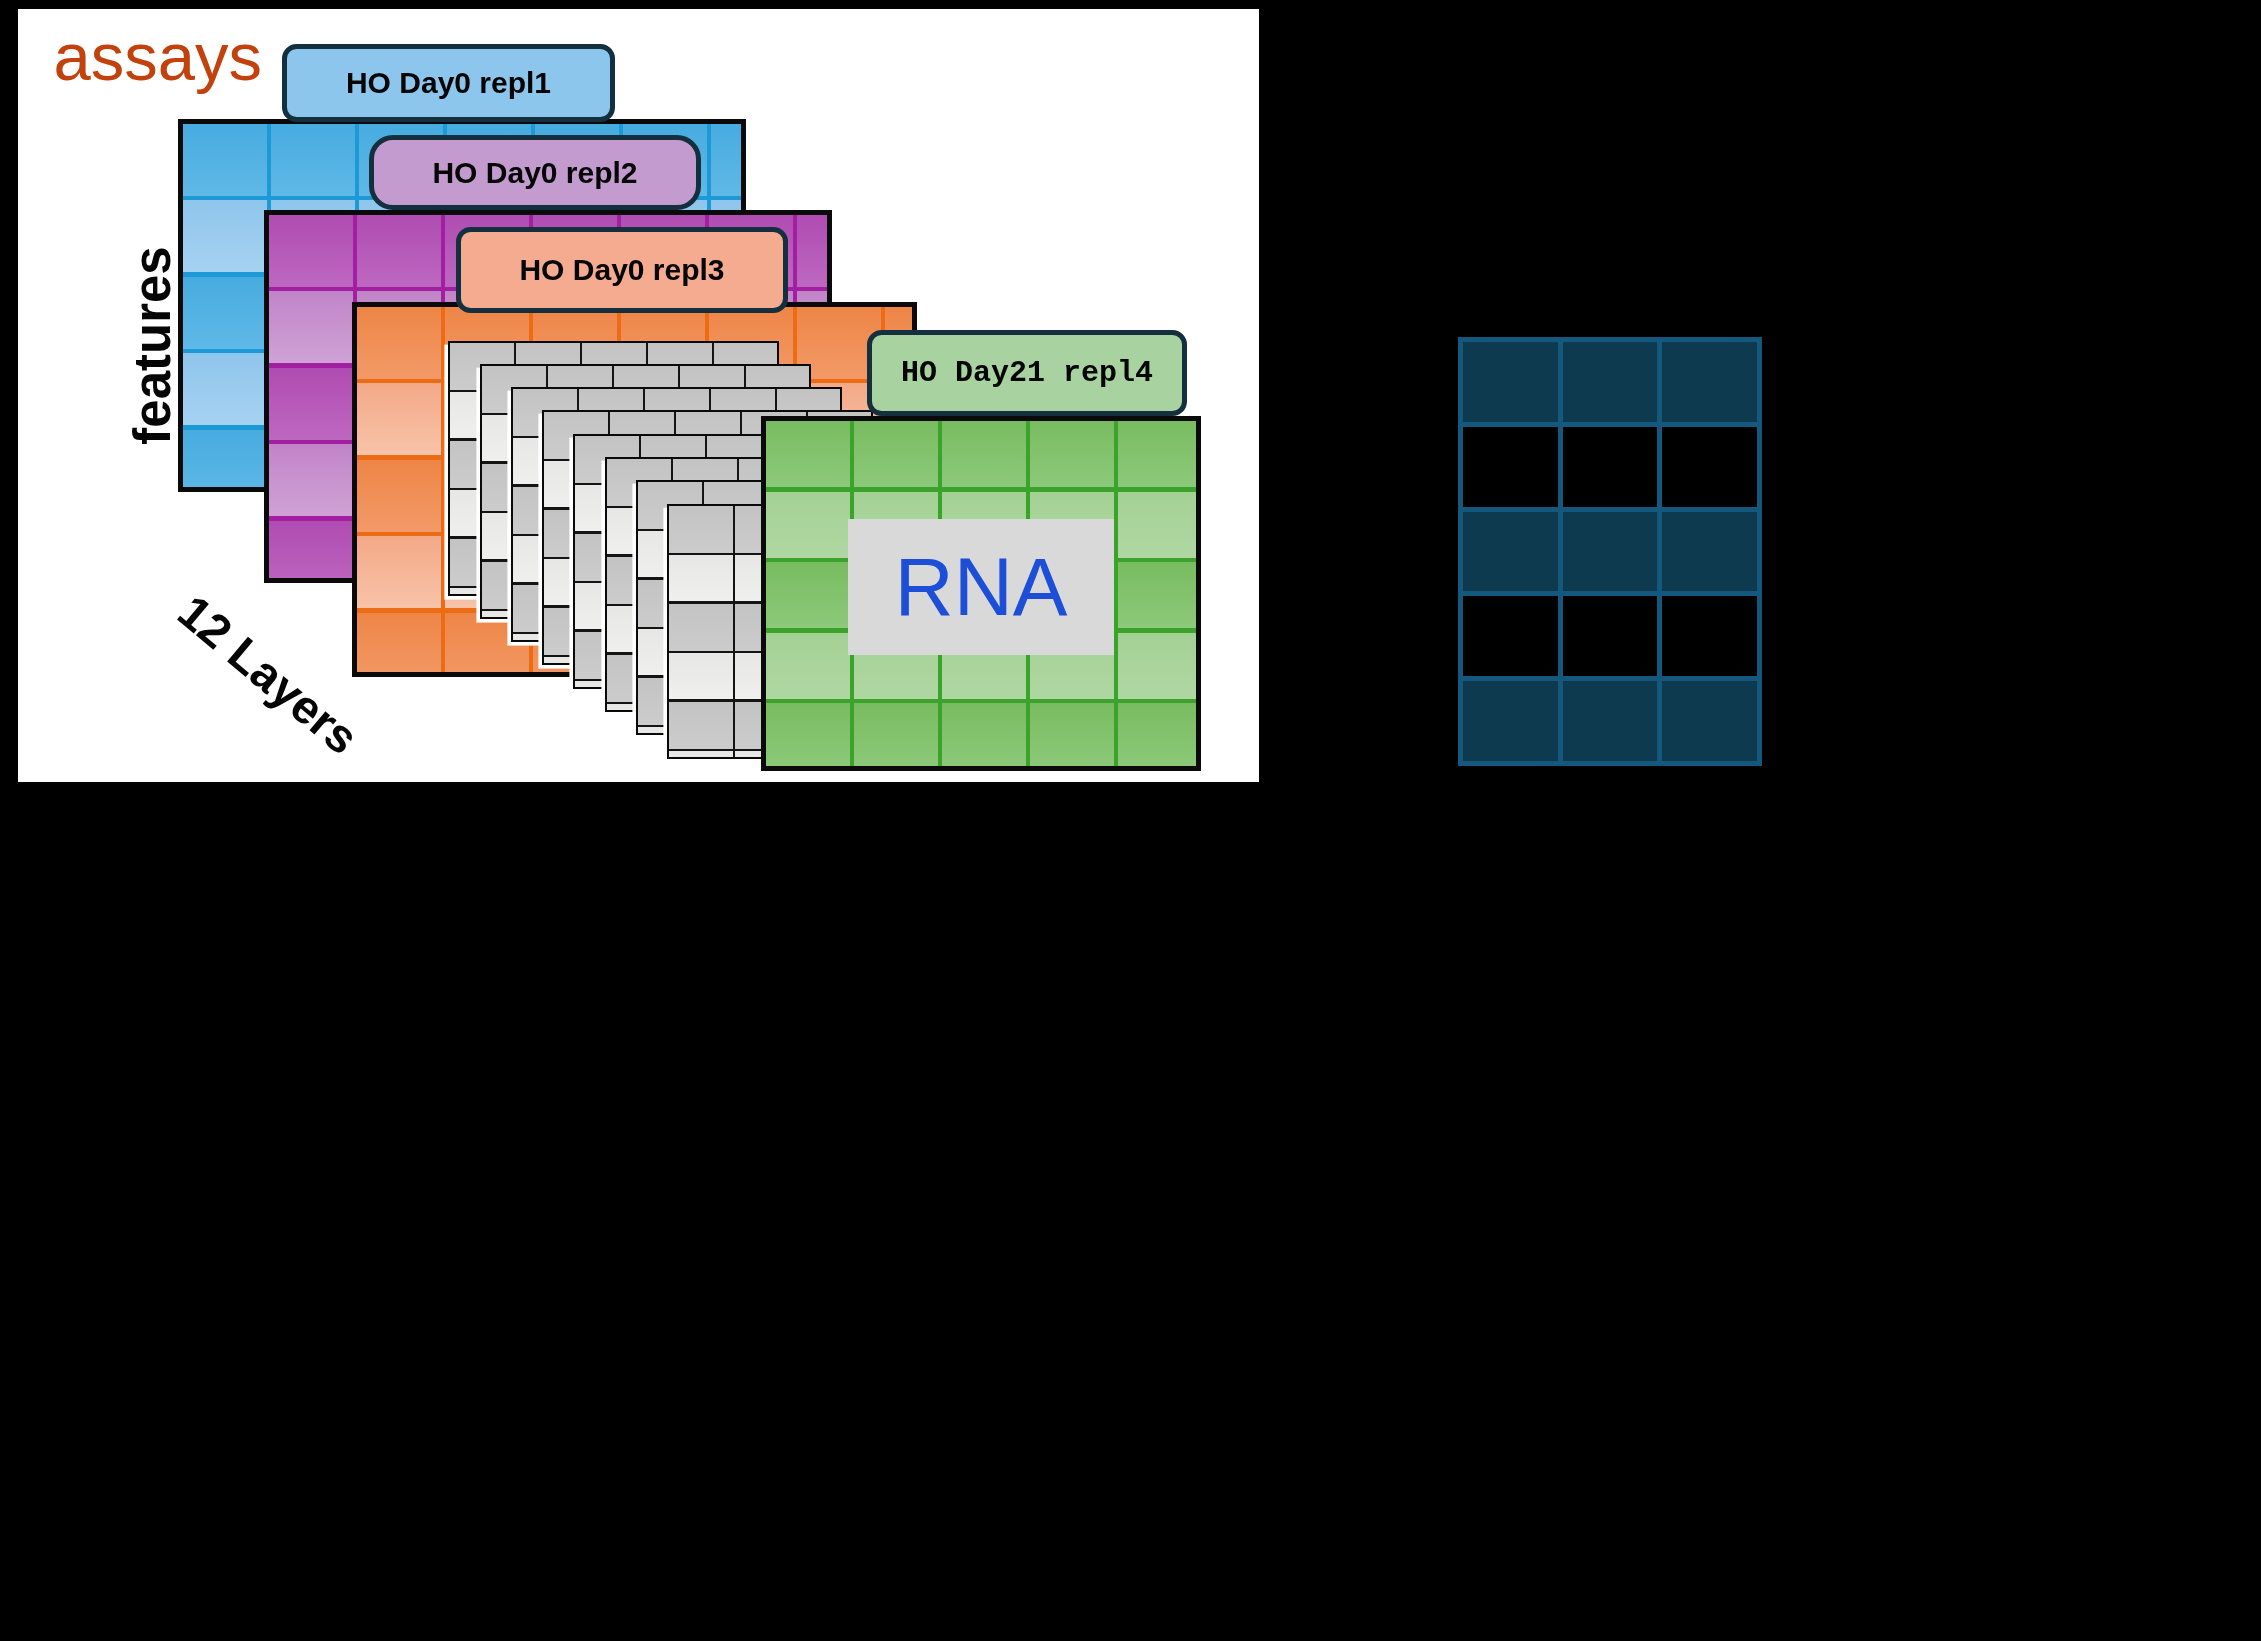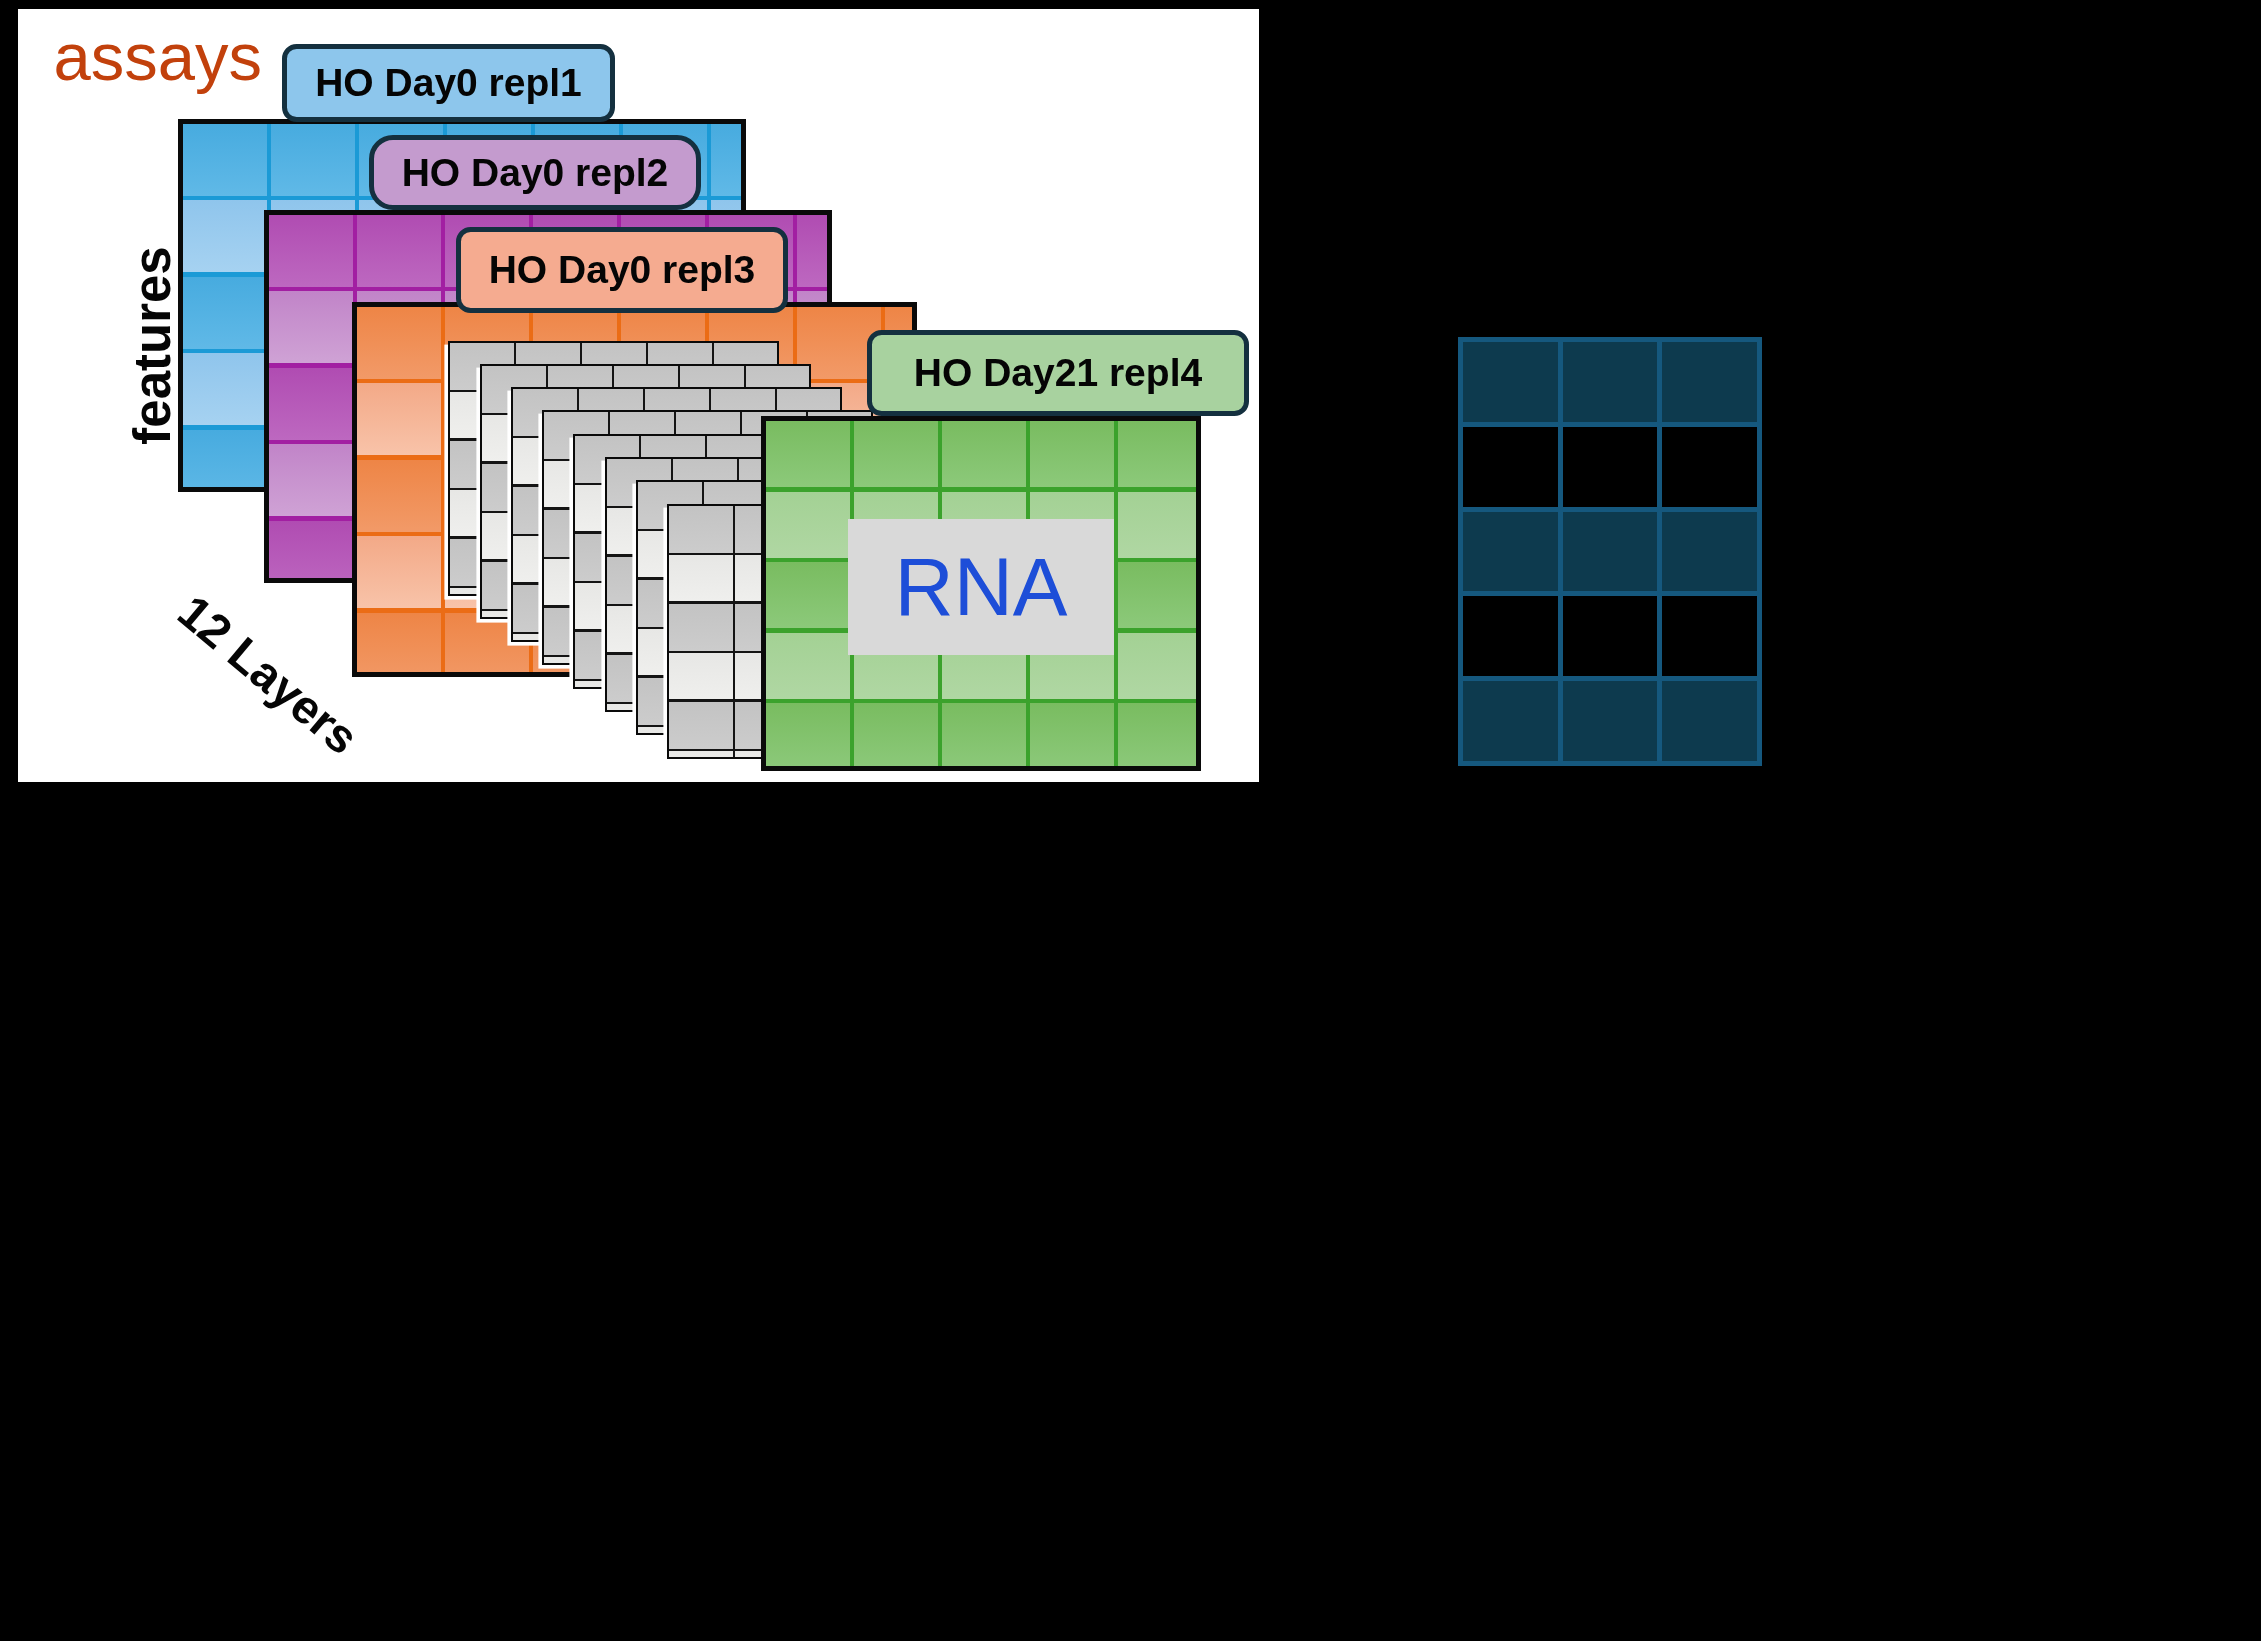--- a/index.html
+++ b/index.html
@@ -88,27 +88,27 @@
   .g6 { left: 605px; top: 457px; }
   .g7 { left: 636px; top: 480px; }
   .g8 { left: 667px; top: 504px; }
 
   
   .tab {
     border: 5.8px solid var(--tab_border, #14303f);
     border-radius: 14.6px;
     background: var(--tab, #ccc);
     display: flex; align-items: center; justify-content: center;
-    font-size: 39px; font-weight: 700; color: #050505;
+    font-size: 30px; font-weight: 700; color: #050505;
     white-space: nowrap;
   }
   .t-blue   { left: 282px;  top: 44px;  width: 333px; height: 78px; }
   .t-purple { left: 369px;  top: 135px; width: 332px; height: 75px; border-radius: 24px; }
   .t-orange { left: 456px;  top: 227px; width: 332px; height: 86px; }
-  .t-green  { left: 867px; top: 330px; width: 382px; height: 86px; }
+  .t-green  { left: 867px; top: 330px; width: 320px; height: 86px; font-family: Liberation Mono, monospace; }
 
   
   .rna-box {
     left: 848px; top: 519px; width: 266px; height: 136px;
     background: var(--rna_box, #d9d9d9);
     display: flex; align-items: center; justify-content: center;
     font-size: 82px; font-weight: 400; color: #1d4ed8;
   }
 
   

